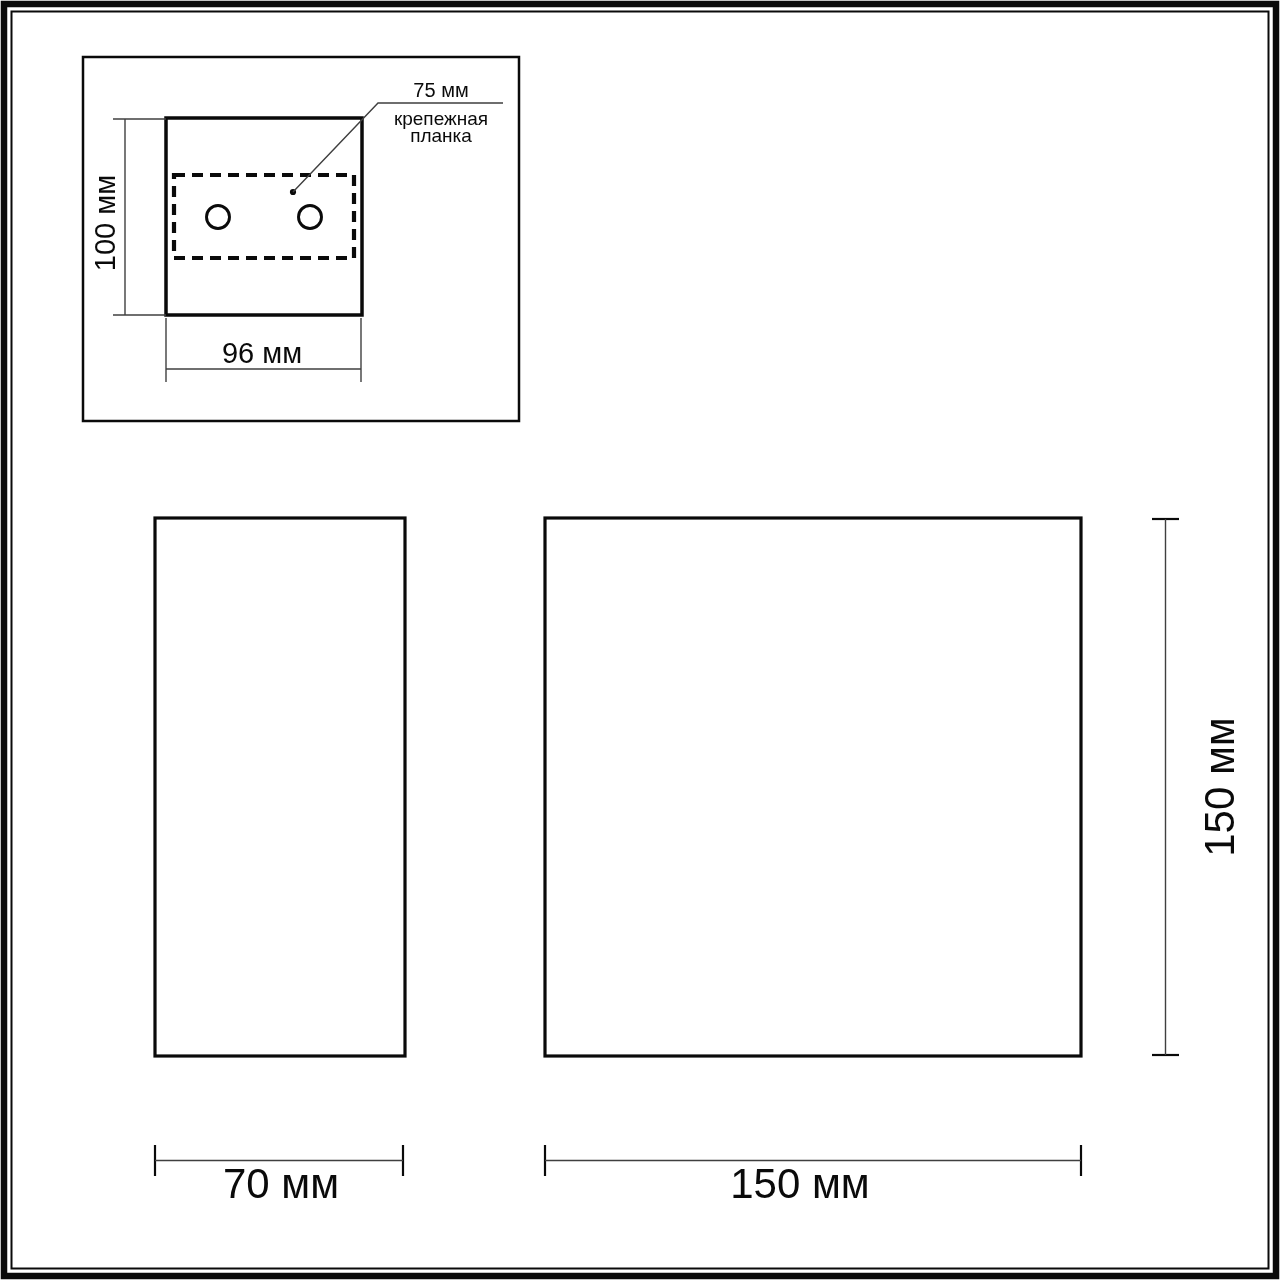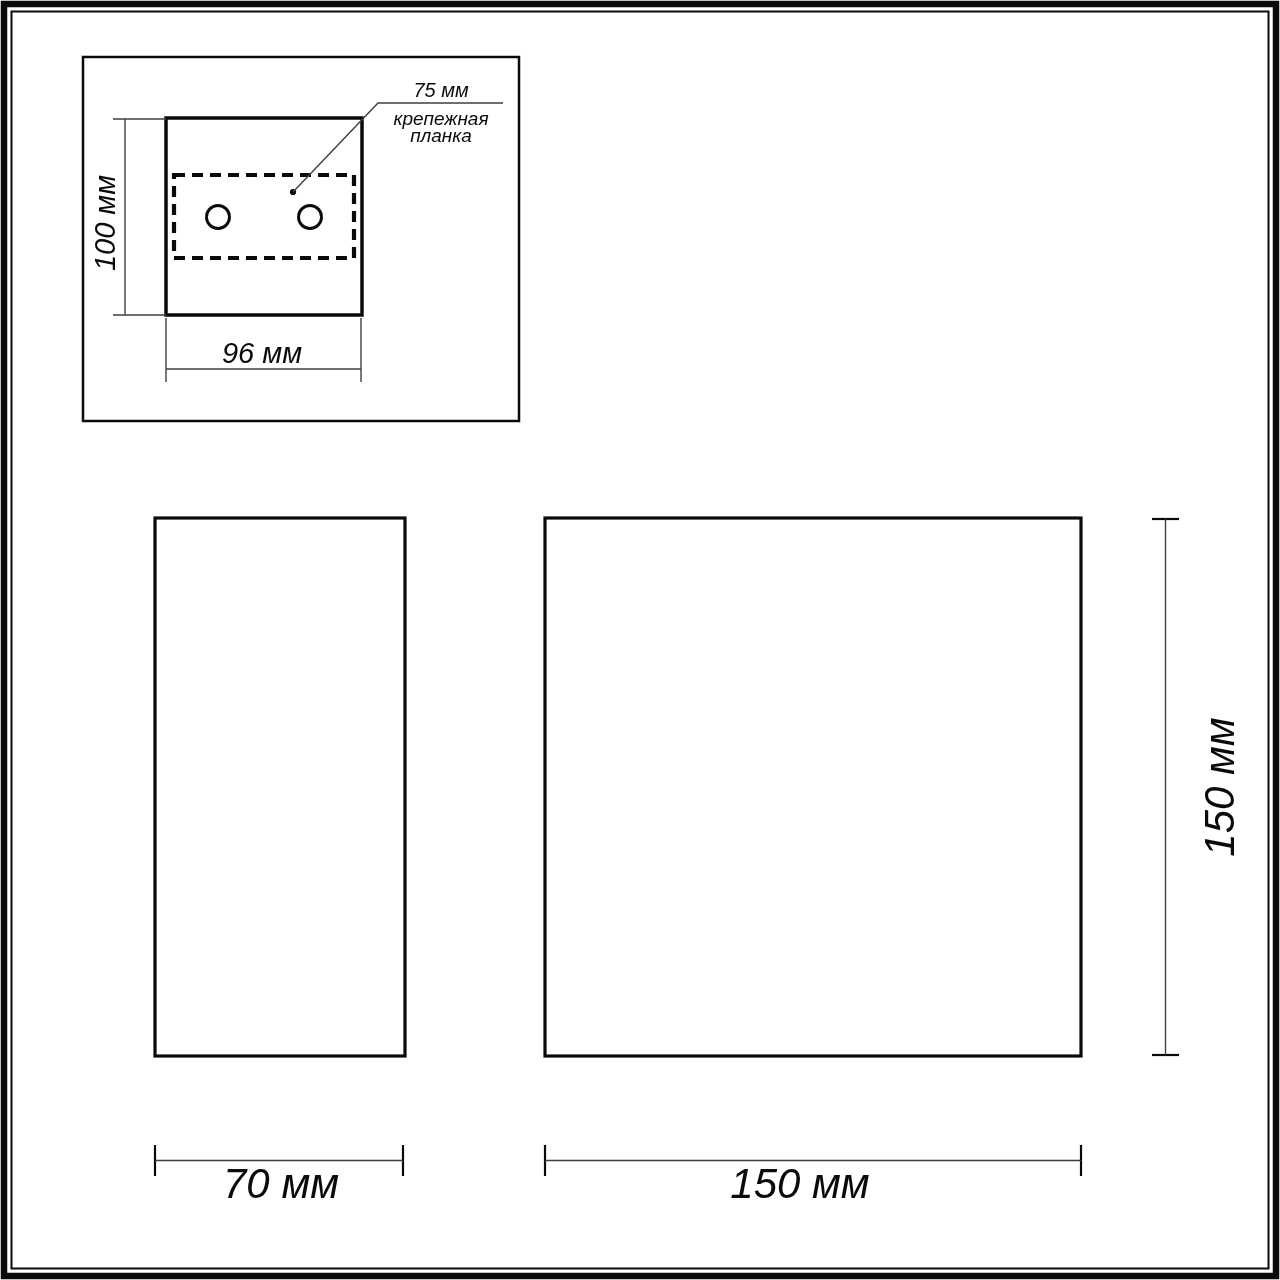--- a/index.html
+++ b/index.html
@@ -11,21 +11,20 @@
     margin: 0;
     padding: 0;
     background: var(--background);
   }
   .stage {
     position: relative;
     width: 1280px;
     height: 1280px;
     background: var(--background);
     overflow: hidden;
-    font-style: italic;
   }
   svg { display: block; width: 1280px; height: 1280px; }
   .ln   { stroke: var(--line); fill: none; }
   .thin { stroke: var(--dim); stroke-width: 1.4; fill: none; }
   .tick { stroke: var(--line); stroke-width: 2.2; fill: none; }
   text {
     font-family: "Liberation Sans", "DejaVu Sans", sans-serif;
     fill: var(--line);
   }
   .dim-txt-sm  { font-size: 29px; }

